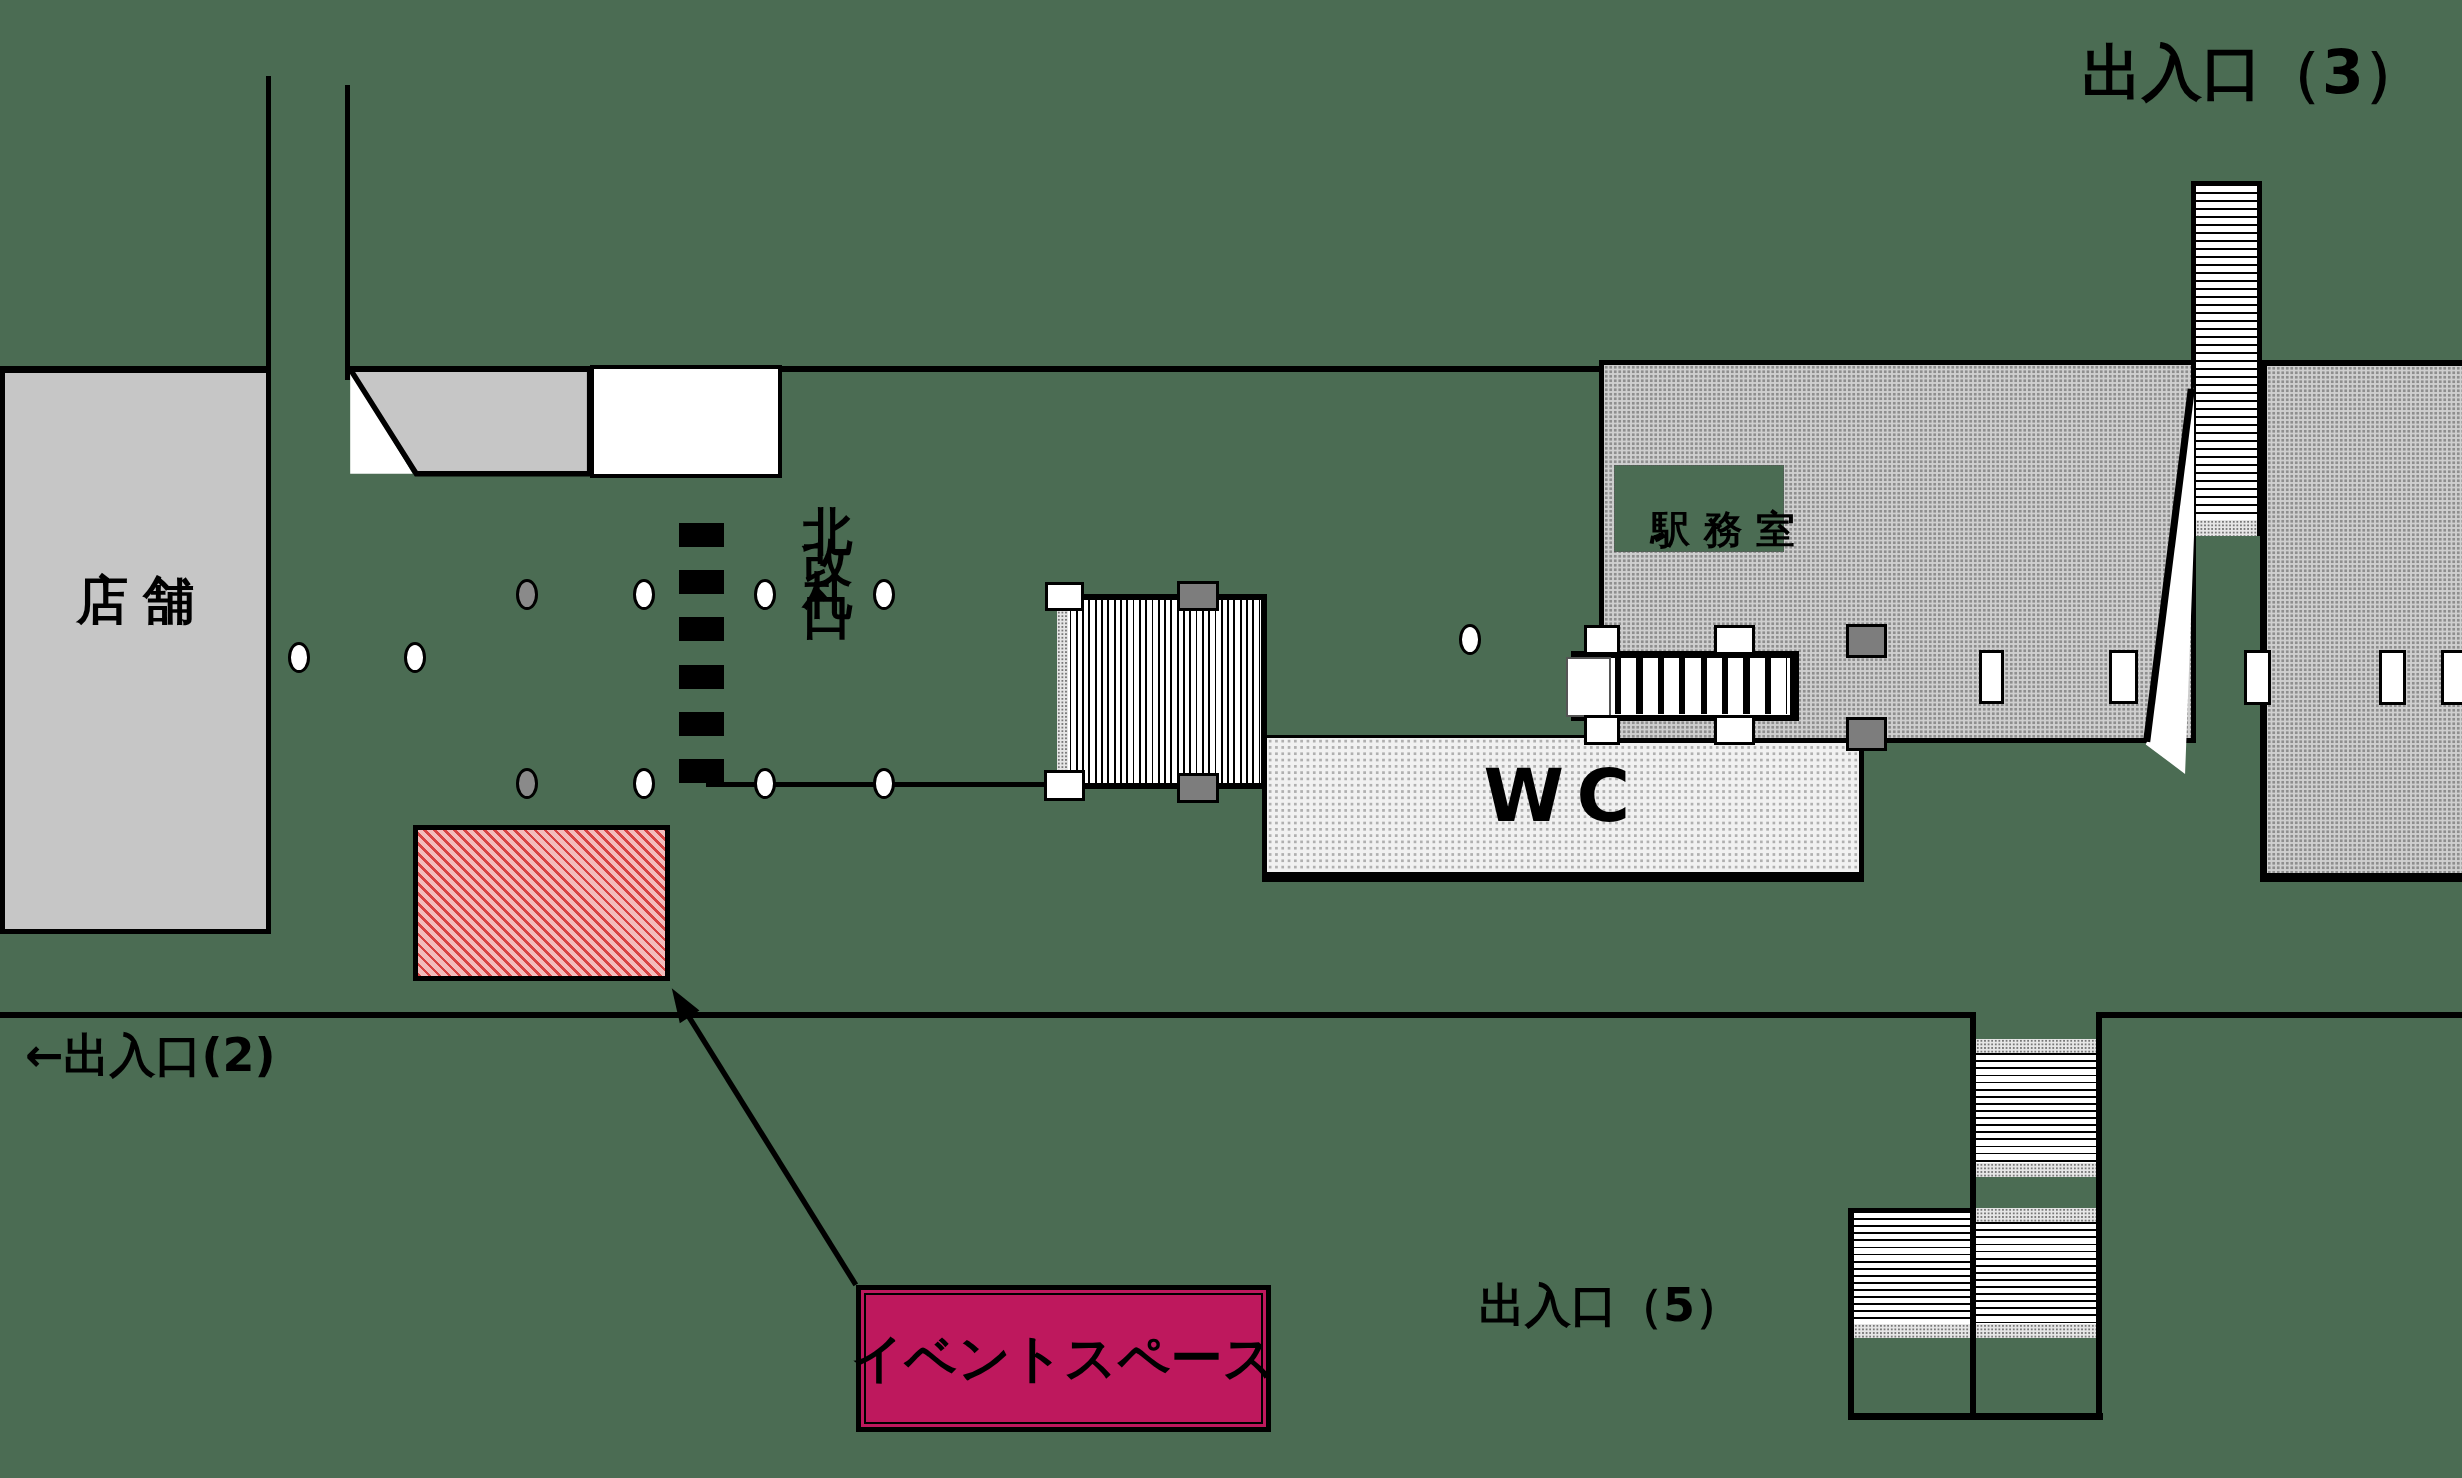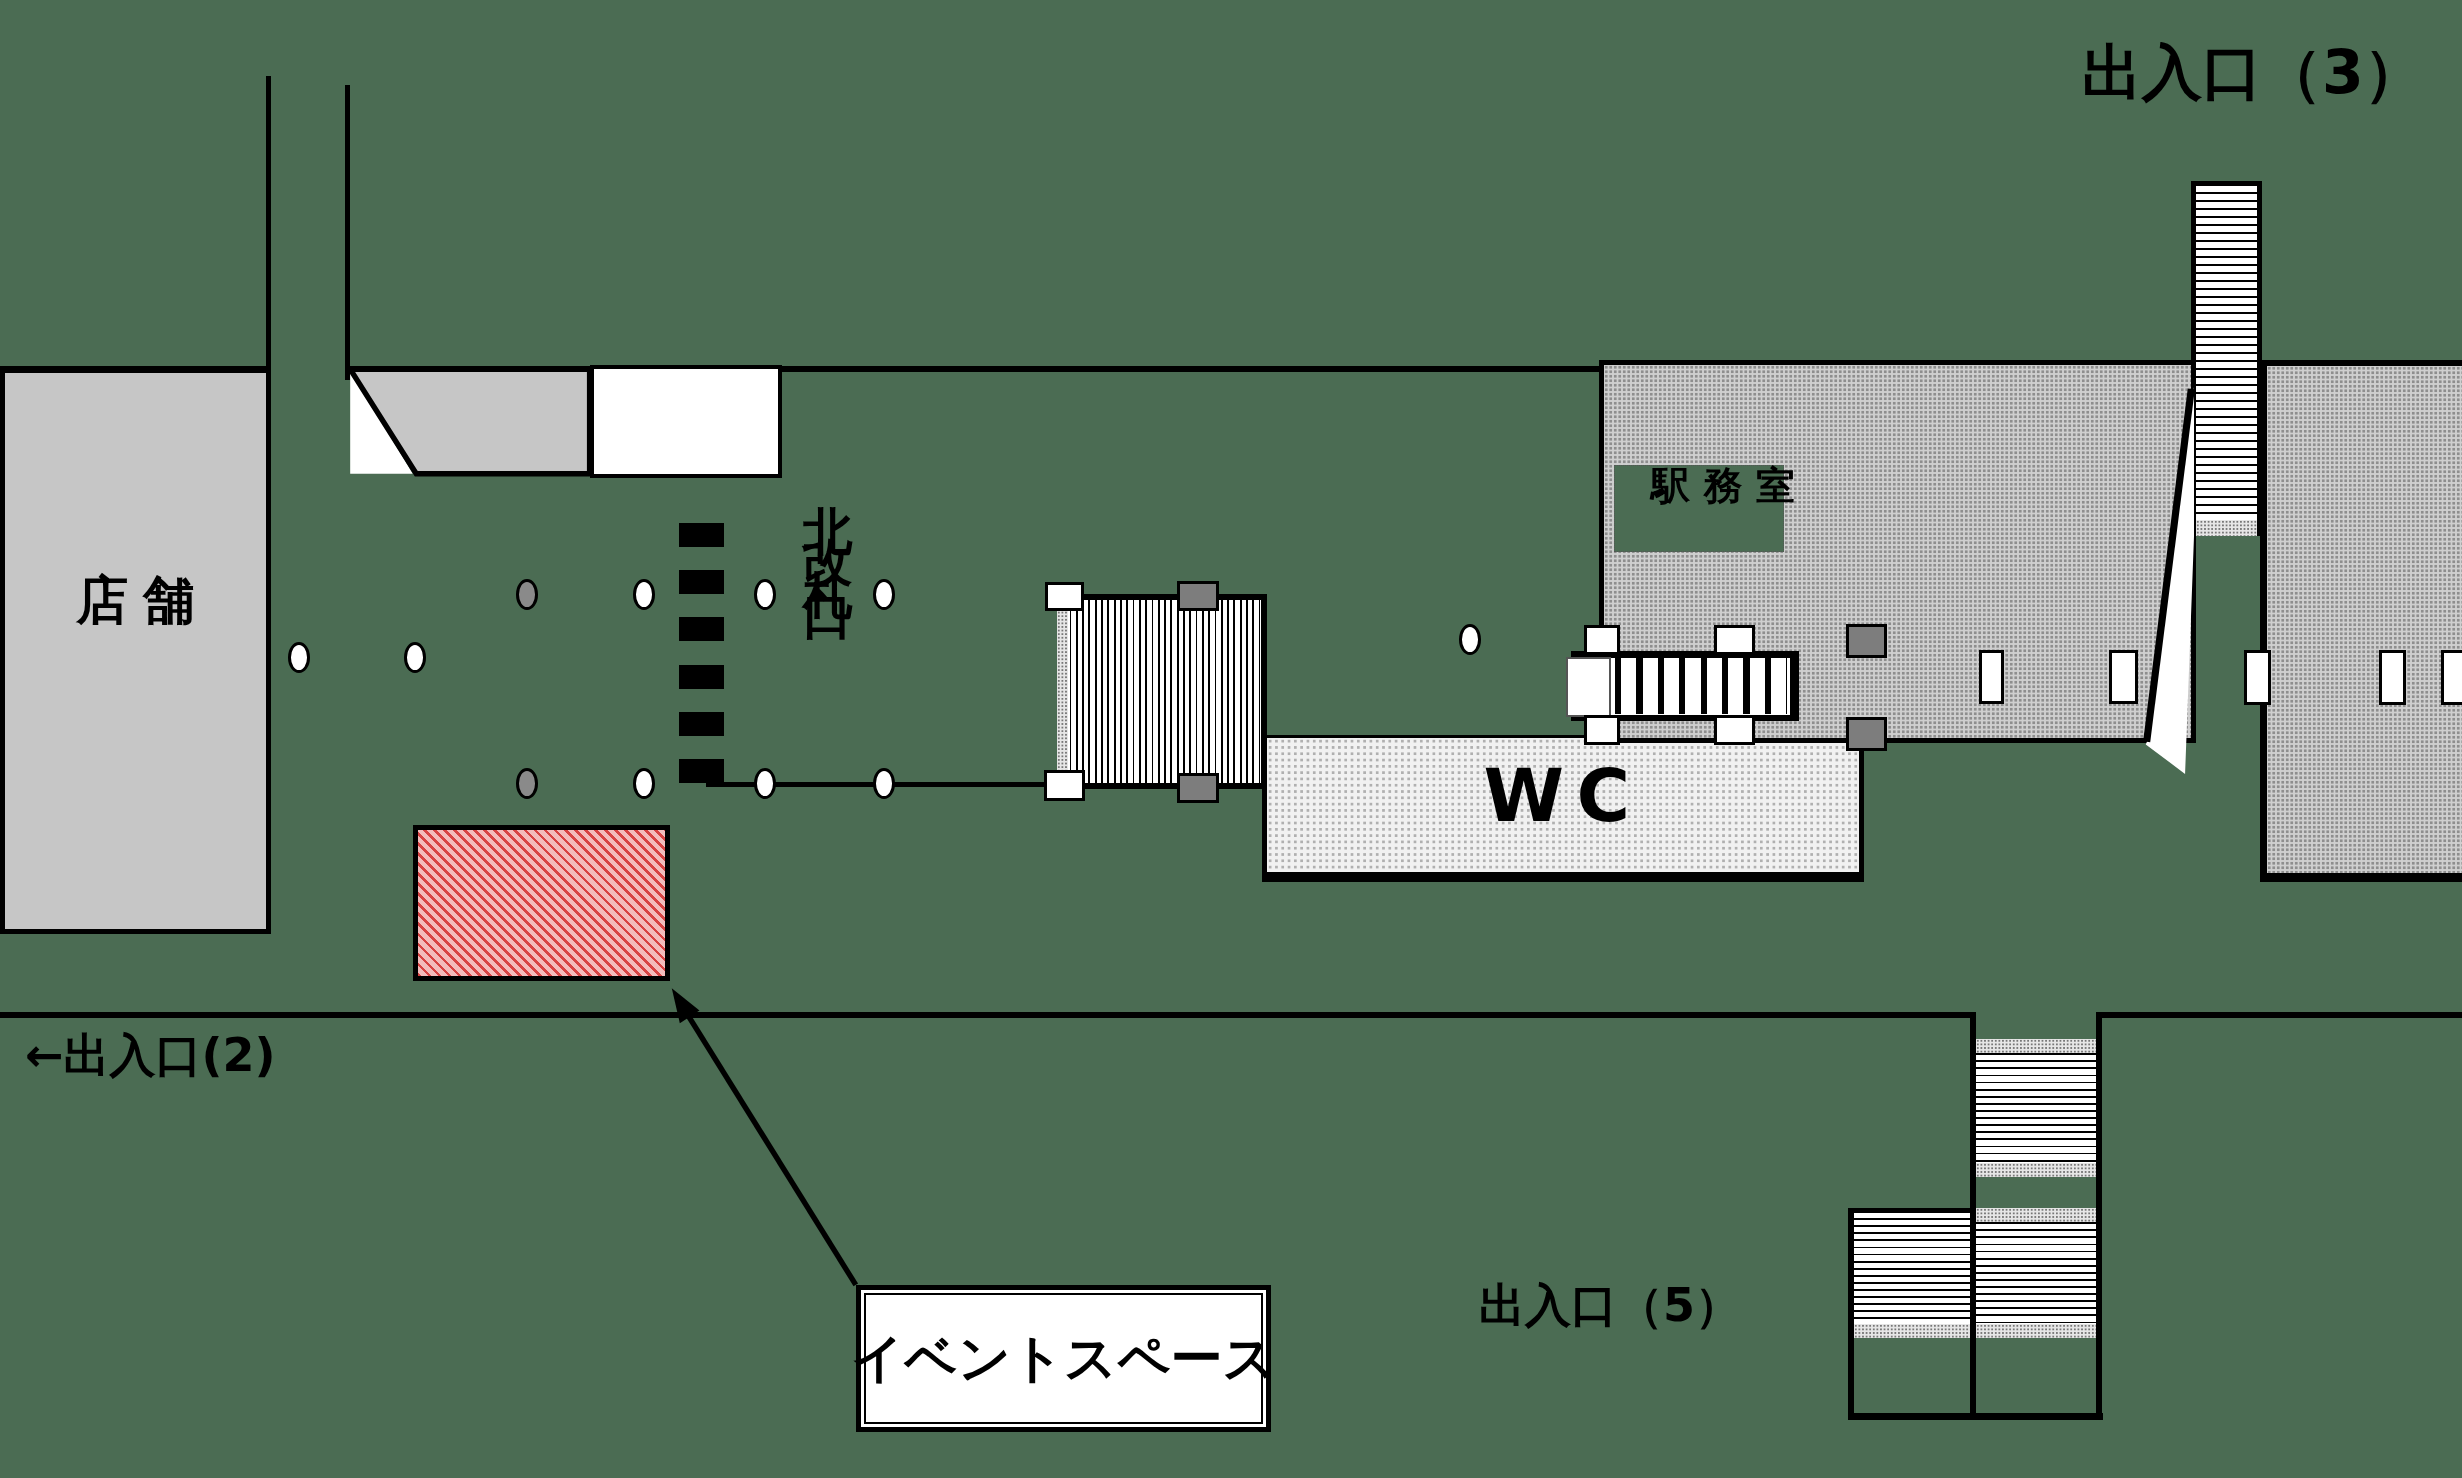--- a/index.html
+++ b/index.html
@@ -76,21 +76,21 @@
   <div class="abs sq" style="left:1045px;top:582px;width:39px;height:29px;"></div>
   <div class="abs sq" style="left:1044px;top:770px;width:41px;height:31px;"></div>
   <div class="abs sq dark" style="left:1177px;top:581px;width:42px;height:29.5px;"></div>
   <div class="abs sq dark" style="left:1177px;top:773px;width:42px;height:29.5px;"></div>
 
   <div class="abs dots-light" style="left:1262px;top:735px;width:602px;height:147px;border:5.4px solid #000;border-top-width:3.6px;border-bottom-width:10.7px;">
     <div class="abs label" style="left:0;top:19.7px;width:100%;text-align:center;font-size:73px;letter-spacing:12.5px;">WC</div>
   </div>
 
   <div class="abs dots-dark" style="left:1599px;top:360px;width:597px;height:383px;border:5.4px solid #000;"></div>
-  <div class="abs" style="left:1614px;top:465px;width:170px;height:87px;background:#4b6c53;border:1.8px dotted #555;display:flex;align-items:flex-start;justify-content:center;padding-left:48px;">
+  <div class="abs" style="left:1614px;top:465px;width:170px;height:87px;background:#4b6c53;border:1.8px dotted #555;display:flex;align-items:flex-end;justify-content:center;padding-left:48px;">
     <span class="label" style="font-size:39px;">駅 務 室</span>
   </div>
 
   <div class="abs sq" style="left:1979px;top:650px;width:25px;height:54px;"></div>
   <div class="abs sq" style="left:2109px;top:650px;width:29px;height:54px;"></div>
 
   <div class="abs" style="left:1571px;top:651px;width:228px;height:70px;background:#fff;border-top:7.1px solid #000;border-bottom:6.3px solid #000;border-right:9px solid #000;">
     <div class="abs" style="left:44px;top:0;width:172px;height:56px;background:repeating-linear-gradient(to right,#000 0 6.3px,#fff 6.3px 21.4px);"></div>
   </div>
   <div class="abs" style="left:1566px;top:657px;width:45px;height:60px;background:#fff;border:2.7px solid #555;"></div>
@@ -128,21 +128,21 @@
     <div class="abs cap" style="left:0;bottom:0;width:100%;height:14.3px;"></div>
   </div>
   <div class="abs rungs8" style="left:1976px;top:1208px;width:120px;height:130px;">
     <div class="abs cap" style="left:0;top:0;width:100%;height:14.3px;"></div>
     <div class="abs cap" style="left:0;bottom:0;width:100%;height:14.3px;"></div>
   </div>
   <div class="abs rungs8" style="left:1854px;top:1208px;width:116px;height:130px;border-top:3.6px solid #000;">
     <div class="abs cap" style="left:0;bottom:0;width:100%;height:14.3px;"></div>
   </div>
 
-  <div class="abs" style="left:856px;top:1285px;width:415px;height:147px;background:#ffffff;border:5.4px solid #000;">
+  <div class="abs" style="left:856px;top:1285px;width:415px;height:147px;background:#be185d;border:5.4px solid #000;">
     <div class="abs" style="left:2.7px;top:2.7px;right:2.7px;bottom:2.7px;border:2.7px solid #000;display:flex;align-items:center;justify-content:center;">
       <span class="label" style="font-size:52px;">イベントスペース</span>
     </div>
   </div>
 
   <div class="abs label" style="left:25px;top:1031px;font-size:46px;">←出入口(2)</div>
   <div class="abs label" style="left:2082px;top:41px;font-size:60px;">出入口（3）</div>
   <div class="abs label" style="left:1479px;top:1281px;font-size:46px;">出入口（5）</div>
 
 </div>

